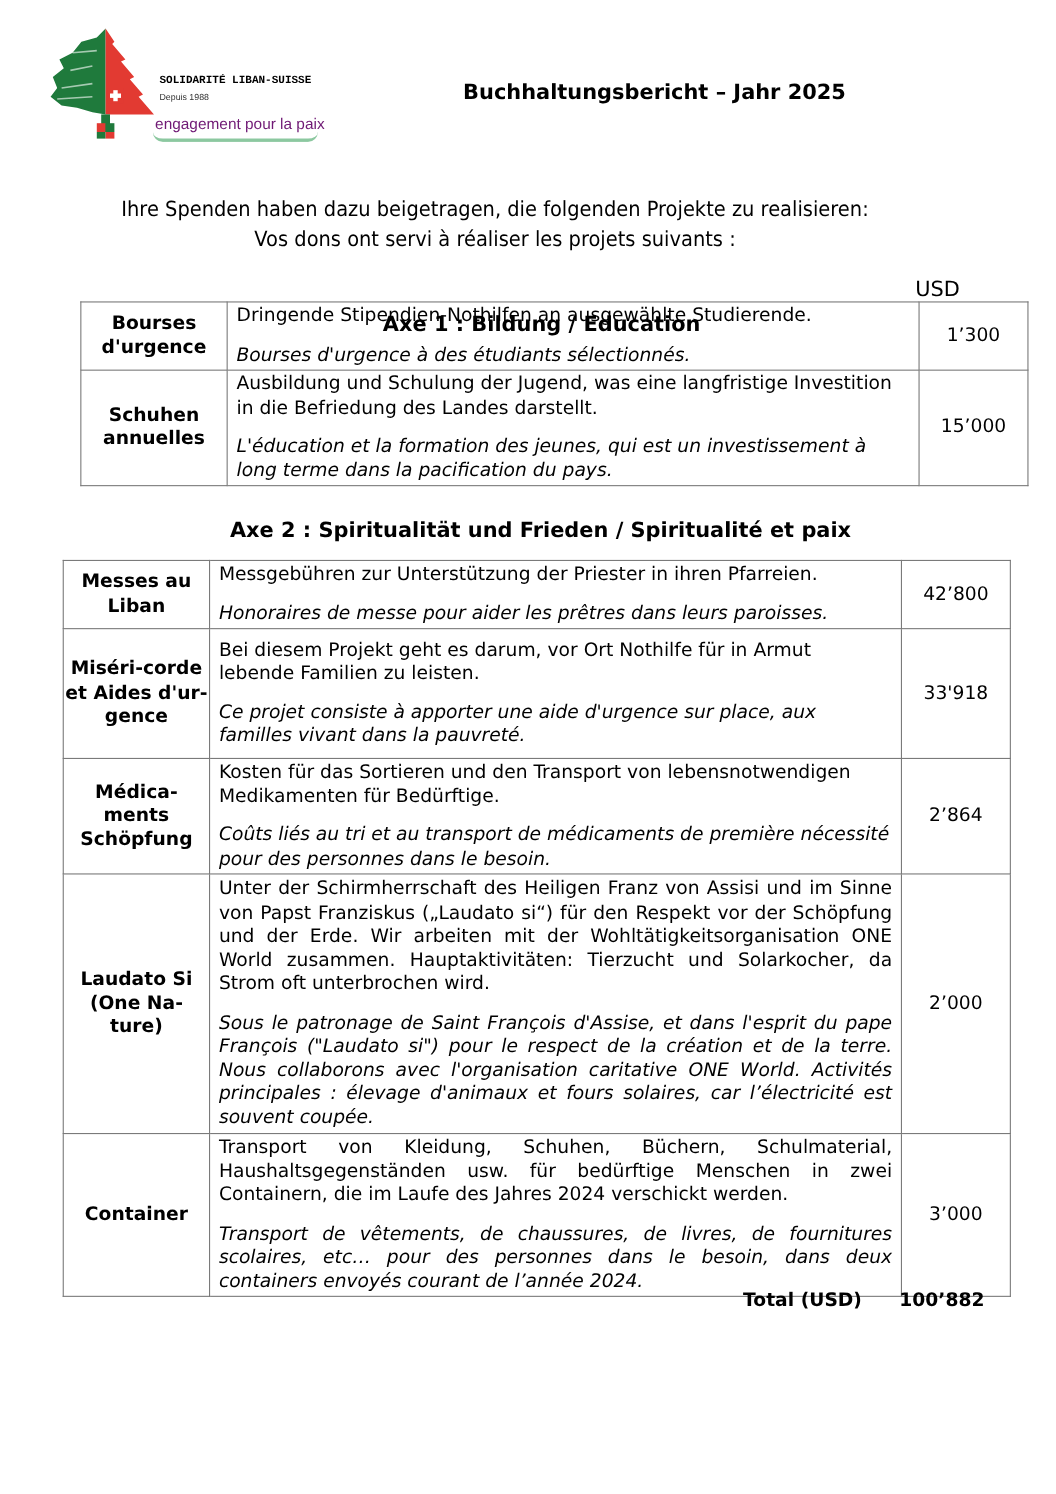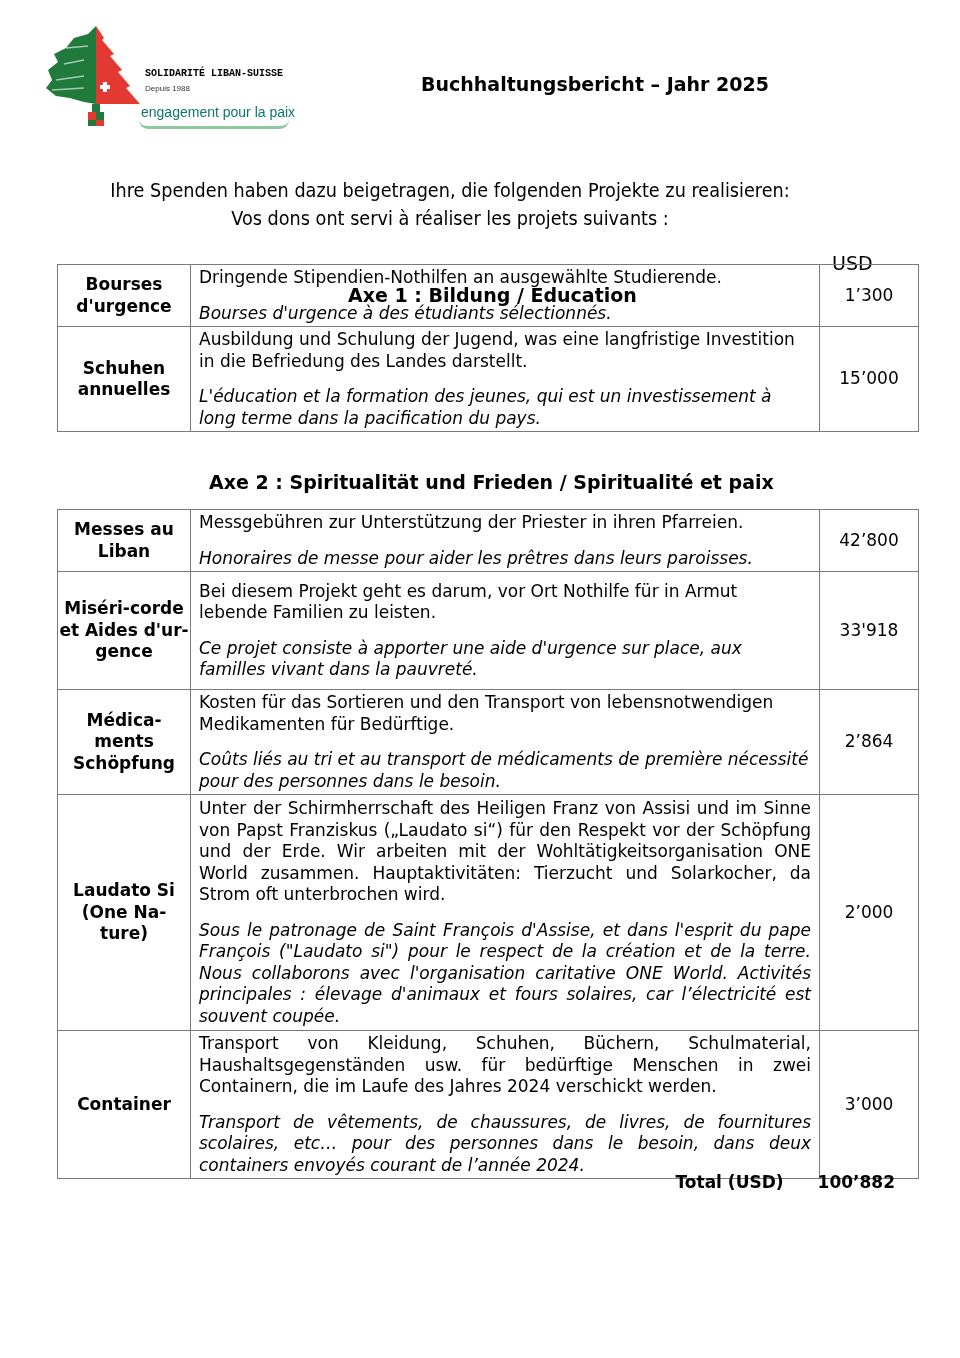--- a/index.html
+++ b/index.html
@@ -1,21 +1,21 @@
 <!DOCTYPE html>
 <html><head>
   <meta charset="utf-8">
   <style>
     html, body { margin: 0; padding: 0; background: #ffffff; }
     body { width: 960px; height: 1358px; position: relative; overflow: hidden; color: #000; font-family: "DejaVu Sans", sans-serif; }
     .logo { position: absolute; left: 44px; top: 24px; width: 250px; height: 106px; }
     .logo svg { position: absolute; left: 0; top: 0; }
     .logo-org { position: absolute; left: 101px; top: 44px; font-family: Liberation Mono, monospace; font-weight: bold; font-size: 10px; letter-spacing: 0; white-space: nowrap; }
     .logo-since { position: absolute; left: 101px; top: 60px; font-family: "Liberation Sans", sans-serif; font-size: 8px; color: #333; }
-    .logo-tag { position: absolute; left: 97px; top: 80px; font-family: "Liberation Sans", sans-serif; font-size: 14px; color: #0f766e; white-space: nowrap; }
+    .logo-tag { position: absolute; left: 97px; top: 80px; font-family: "Liberation Sans", sans-serif; font-size: 14px; color: #701a75; white-space: nowrap; }
     .logo-swoosh { position: absolute; left: 95px; top: 96px; width: 150px; height: 6px; border-radius: 0 0 60px 60px; border-bottom: 3px solid #8cc8a0; }
 
     .titles { position: absolute; left: 370px; top: 70px; width: 450px; text-align: center; font-weight: bold; font-size: 19px; line-height: 28px; font-family: "DejaVu Sans", sans-serif; }
     .intro { position: absolute; left: 40px; top: 176px; width: 820px; text-align: center; font-size: 19px; line-height: 28px; font-family: "DejaVu Sans", sans-serif; transform: scaleX(0.93); transform-origin: center; }
     .axe-title { position: absolute; font-weight: bold; font-size: 19px; font-family: "DejaVu Sans", sans-serif; white-space: nowrap; }
     .usd-label { position: absolute; left: 832px; top: 252px; font-size: 19px; }
 
     table.proj { position: absolute; left: 57px; width: 846px; border-collapse: collapse; table-layout: fixed; font-size: 17px; line-height: 21.5px; }
     table.proj td { border: 1.5px solid #7a7a7a; vertical-align: middle; padding: 0; }
     td.name { width: 132px; text-align: center; font-weight: bold; }
@@ -59,21 +59,21 @@
 </div>
 
 <div class="intro">
   <div>Ihre Spenden haben dazu beigetragen, die folgenden Projekte zu realisieren:</div>
   <div>Vos dons ont servi à réaliser les projets suivants :</div>
 </div>
 
 <div class="axe-title" style="left:348px; top:243px;margin-top:41px;">Axe 1 : Bildung / Education</div>
 <div class="usd-label">USD</div>
 
-<table class="proj" style="top:264px;">
+<table class="proj" style="top:274px;margin-left:16px;">
   <tbody>
       <tr style="height:61px;">
     <td class="name">Bourses d'urgence</td>
     <td class="desc">
       <span class="de">Dringende Stipendien-Nothilfen an ausgewählte Studierende.</span>
       <span class="fr">Bourses d'urgence à des étudiants sélectionnés.</span>
     </td>
     <td class="amt">1’300</td>
   </tr>
   <tr style="height:101px;">

